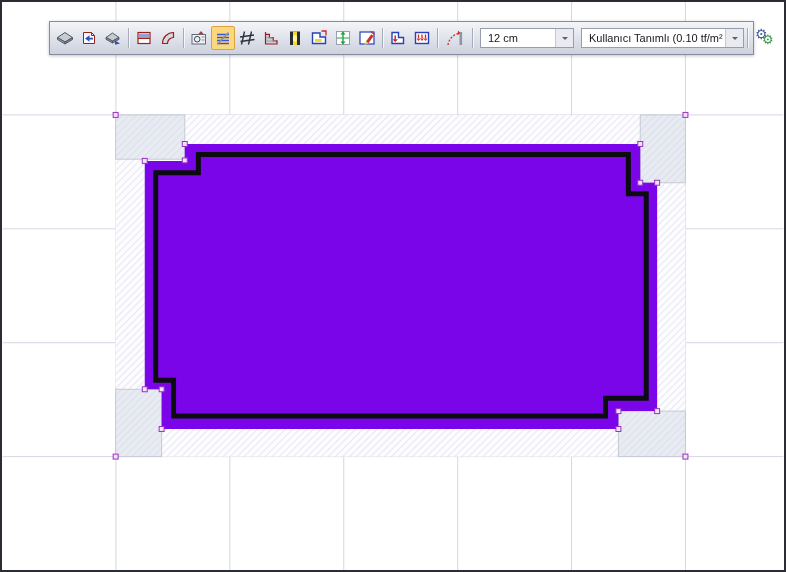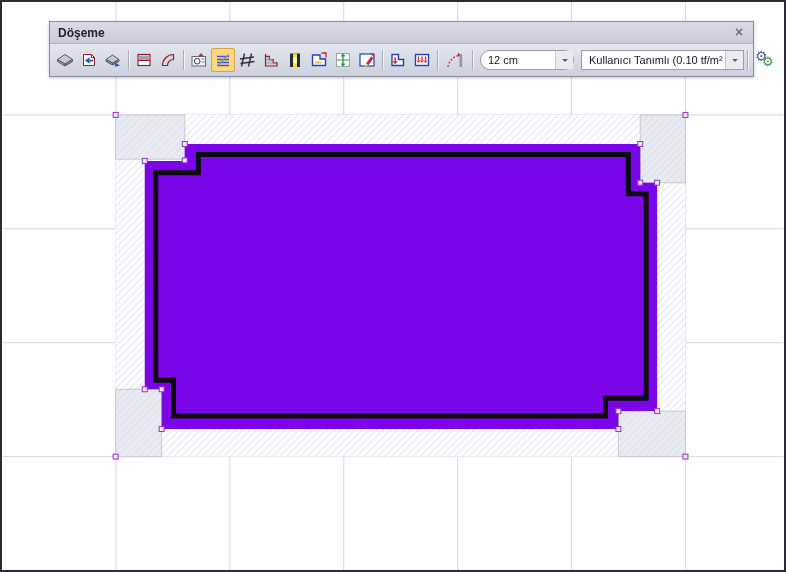--- a/index.html
+++ b/index.html
@@ -39,21 +39,21 @@
   .combo {
     height:20px; box-sizing:border-box; background:#fff; border:1px solid #979daf;
     display:flex; align-items:center; font-size:11px; color:#16181f; flex:0 0 auto;
   }
   .combo .val { flex:1; padding-left:7px; white-space:nowrap; overflow:hidden; }
   .combo .arrowbtn {
     width:17px; align-self:stretch; background:#e9ebf0; border-left:1px solid #c3c8d4;
     display:flex; align-items:center; justify-content:center;
   }
   .combo .arrowbtn::after { content:""; border:3.5px solid transparent; border-top-color:#5a6070; margin-top:4px; }
-  .combo1 { width:94px; margin-left:4px;border-radius:10px; }
+  .combo1 { width:94px; margin-left:4px; }
   .combo2 { width:163px; margin-left:7px; }
   .gear { position:relative; width:25px; height:22px; margin-left:2px; flex:0 0 auto; }
   .gear .g1 { position:absolute; left:2px; top:-1px; font-size:14px; color:#4a5f9b; }
   .gear .g2 { position:absolute; left:9px; top:5px; font-size:13px; color:#3c9c4c; }
 </style>
 </head>
 <body>
 
 <div class="window">
 
@@ -100,24 +100,20 @@
       <rect x="617.5" y="409.5" width="5" height="5" fill="#f2e3fa" stroke="#9c2fc4"></rect>
       <rect x="617.5" y="427.5" width="5" height="5" fill="#f2e3fa" stroke="#9c2fc4"></rect>
       <rect x="157.5" y="427.5" width="5" height="5" fill="#f2e3fa" stroke="#9c2fc4"></rect>
       <rect x="157.5" y="387.5" width="5" height="5" fill="#f2e3fa" stroke="#9c2fc4"></rect>
       <rect x="140.5" y="387.5" width="5" height="5" fill="#f2e3fa" stroke="#9c2fc4"></rect>
       <rect x="140.5" y="157.5" width="5" height="5" fill="#f2e3fa" stroke="#9c2fc4"></rect>
       <rect x="180.8" y="157" width="5" height="5" fill="#f2e3fa" stroke="#9c2fc4"></rect>
     </svg>
 
   <div class="toolbar">
-    <div class="titlebar">
-      <span class="title">Döşeme</span>
-      <span class="close">×</span>
-    </div>
     <div class="iconrow">
 
       <div class="tbtn" title="slab-draw-icon">
         <svg viewBox="0 0 20 20" width="20" height="20">
           <polygon points="2.5,9.5 10,4.5 17.5,9.5 10,14" fill="#c6cad3" stroke="#555b68"></polygon>
           <polygon points="2.5,9.5 2.5,11.5 10,16 10,14" fill="#959bab" stroke="#555b68"></polygon>
           <polygon points="17.5,9.5 17.5,11.5 10,16 10,14" fill="#7e8495" stroke="#555b68"></polygon>
         </svg>
       </div>
       <div class="tbtn" title="slab-import-icon">

